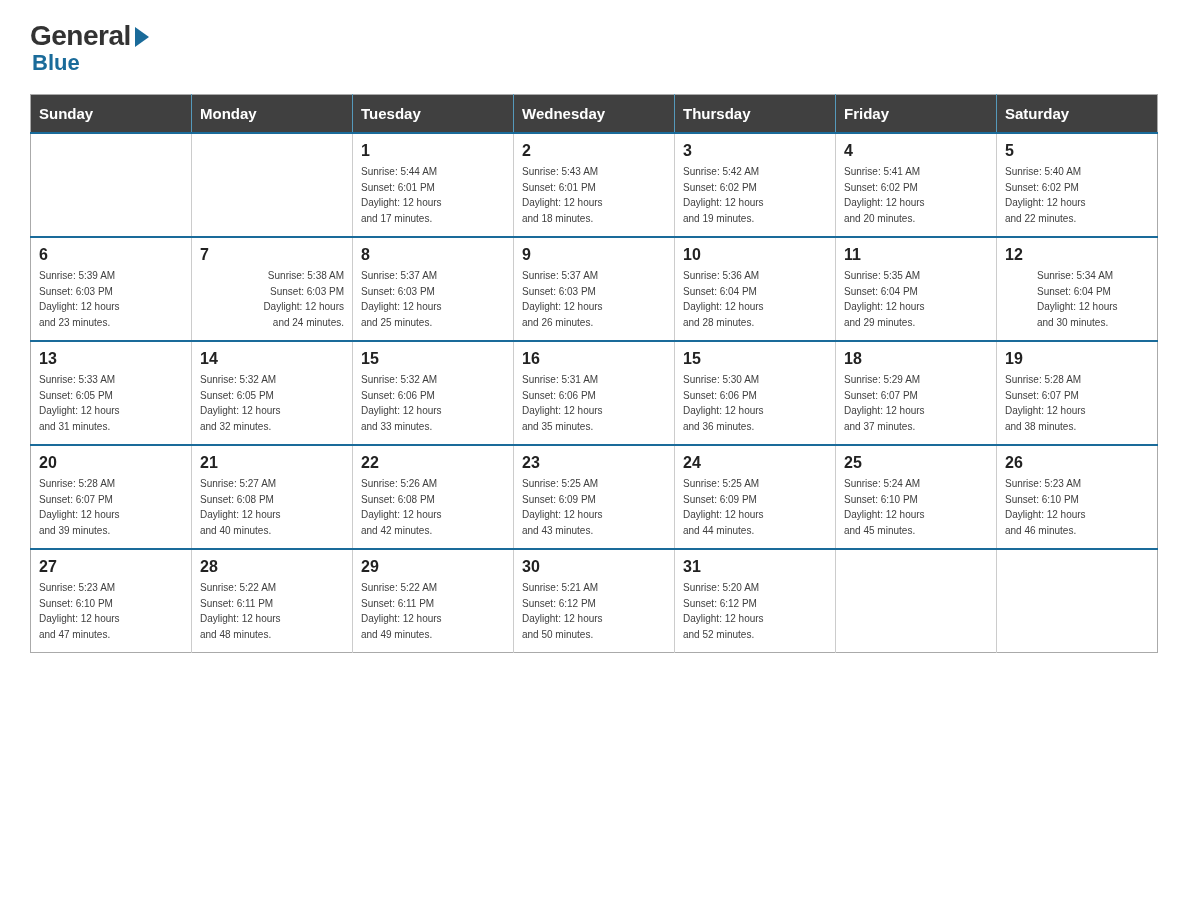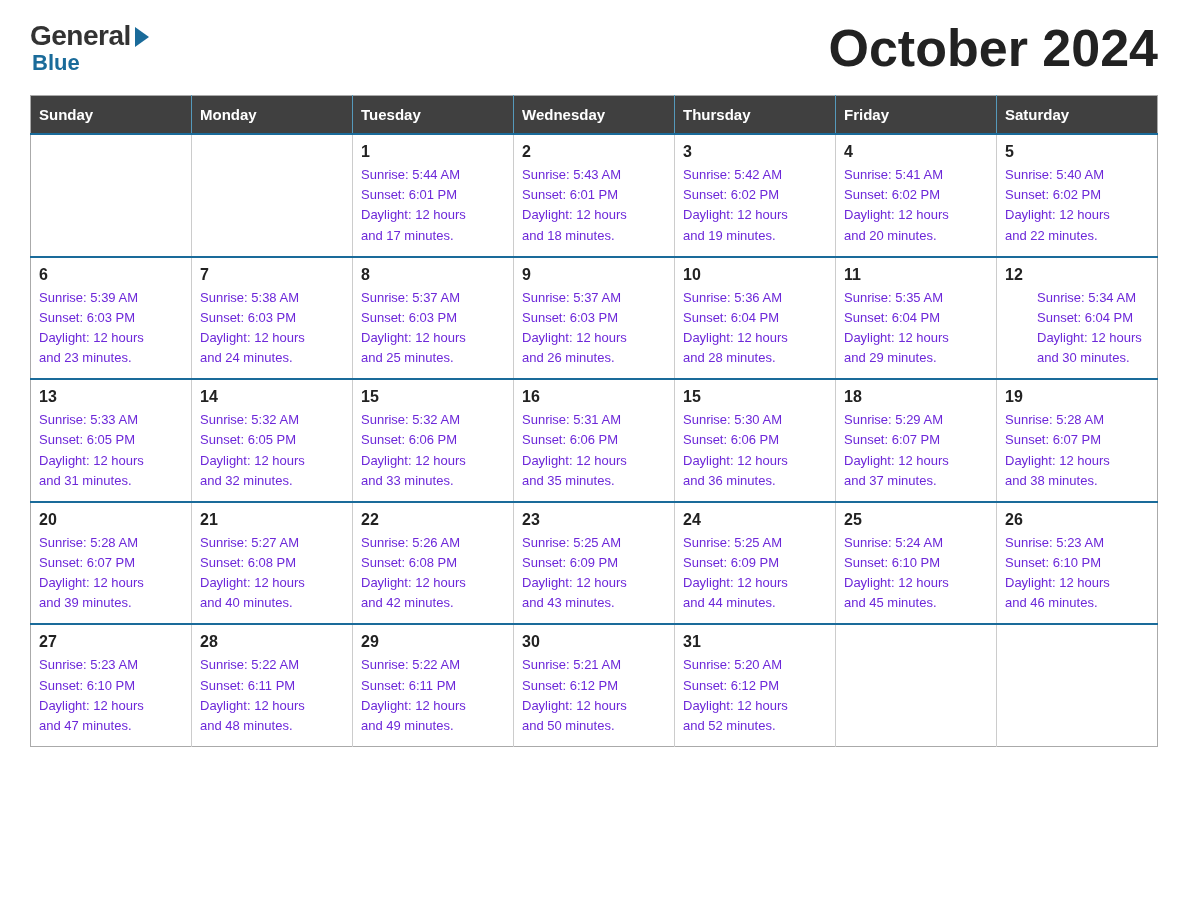--- a/index.html
+++ b/index.html
@@ -94,41 +94,40 @@
       border-right: none;
     }
     .day-number {
       font-size: 16px;
       font-weight: bold;
       color: #222;
       display: block;
       margin-bottom: 4px;
     }
     .day-info {
-      font-size: 13px;
-      color: #6d28d9;
+      font-size: 10px;
+      color: #404040;
       line-height: 1.55;
     }
     .empty-cell {
       background: #fff;
     }
   </style>
 </head>
 <body>
 
 <div class="header">
   <div class="logo">
     <div class="logo-top">
       <span class="logo-general">General</span>
       <div class="logo-arrow"></div>
     </div>
     <span class="logo-blue">Blue</span>
   </div>
   <div class="title-section">
-    <div class="month-title">October 2024</div>
   </div>
 </div>
 
 <table>
   <thead>
     <tr>
     <th>Sunday</th>
         <th>Monday</th>
         <th>Tuesday</th>
         <th>Wednesday</th>
@@ -180,21 +179,21 @@
       <tr>
         <td>
           <span class="day-number">6</span>
           <div class="day-info" style="white-space: pre-line;">Sunrise: 5:39 AM
 Sunset: 6:03 PM
 Daylight: 12 hours
 and 23 minutes.</div>
         </td>
         <td>
           <span class="day-number">7</span>
-          <div class="day-info" style="white-space: pre-line;">Sunrise: 5:38 AM
+          <div class="day-info" style="white-space: pre-line; text-align: right;">Sunrise: 5:38 AM
 Sunset: 6:03 PM
 Daylight: 12 hours
 and 24 minutes.</div>
         </td>
         <td>
           <span class="day-number">8</span>
           <div class="day-info" style="white-space: pre-line;">Sunrise: 5:37 AM
 Sunset: 6:03 PM
 Daylight: 12 hours
 and 25 minutes.</div>

